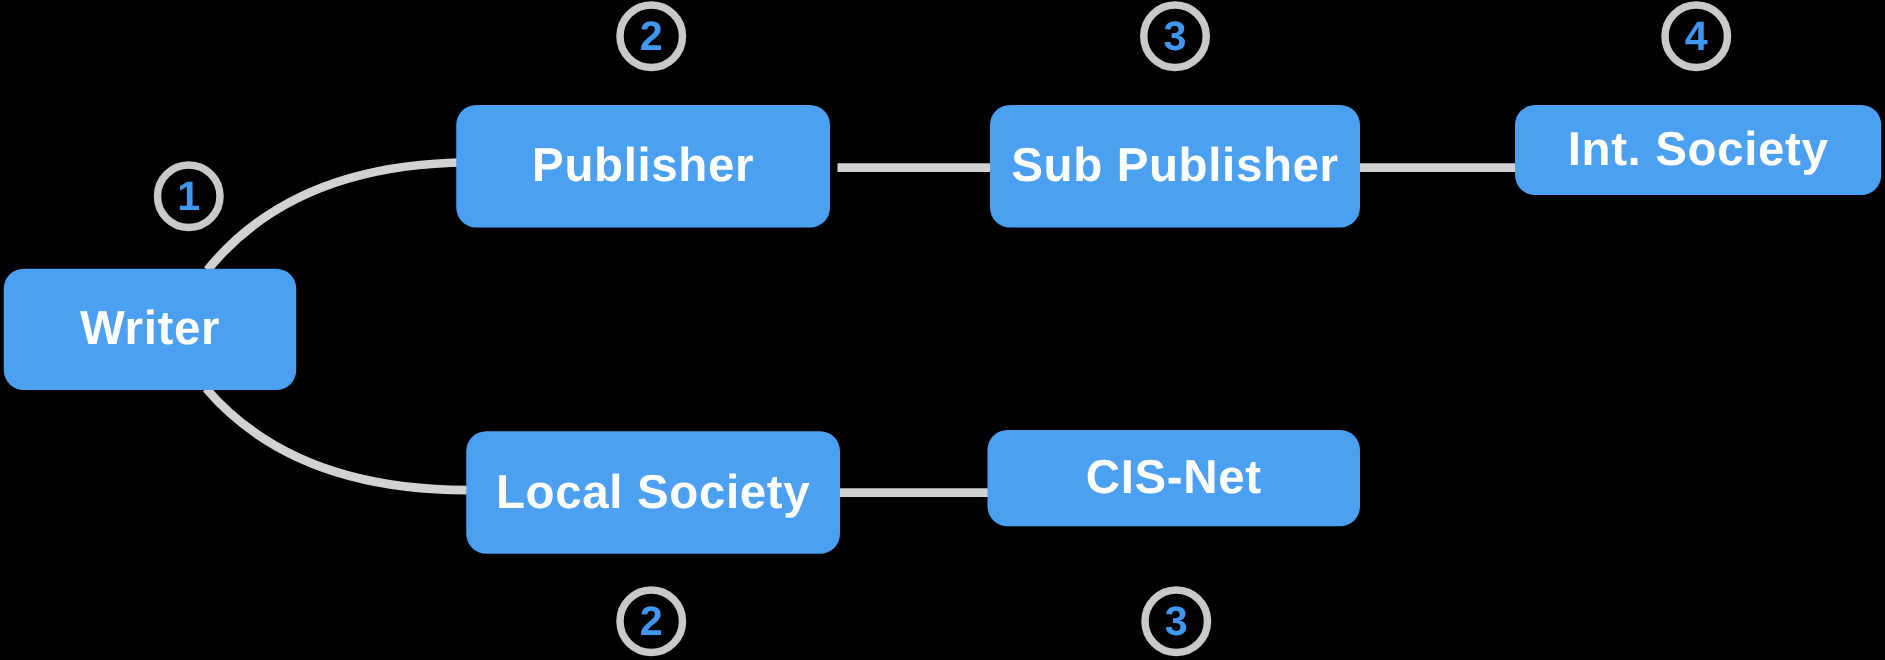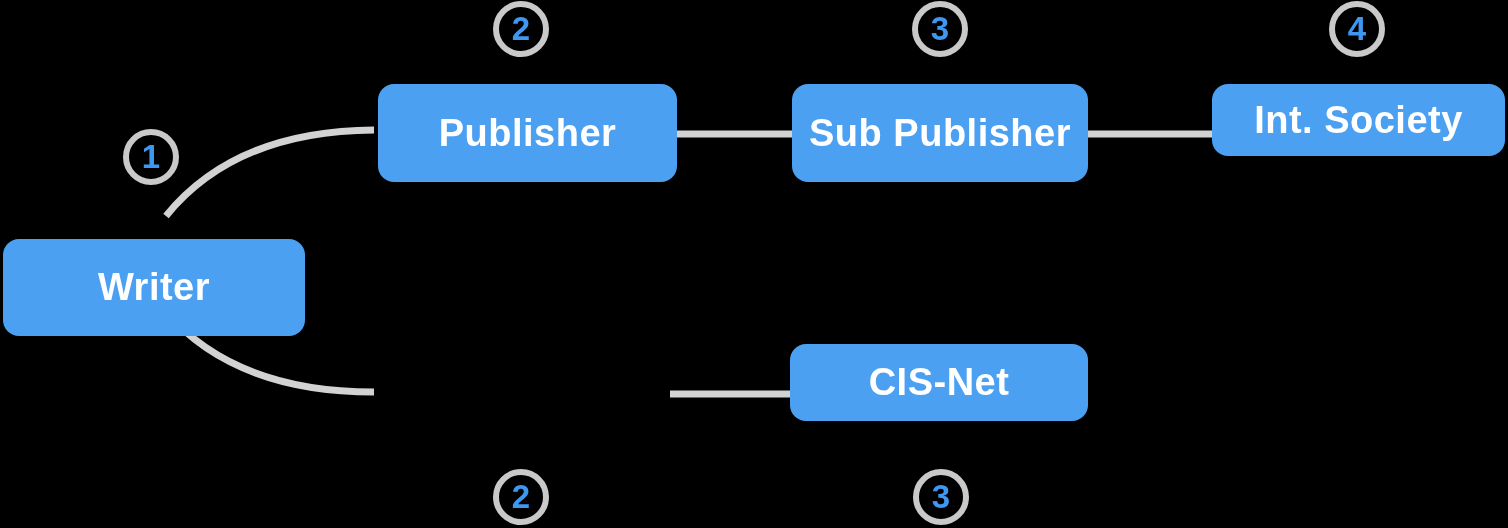--- a/index.html
+++ b/index.html
@@ -63,36 +63,39 @@
 <div class="canvas">
 
   <svg class="connectors" viewBox="0 0 1508 528">
     <path d="M 166 216 Q 235 131 374 130"></path>
     <path d="M 165 311 Q 235 392 374 392"></path>
     <line x1="670" y1="134" x2="794" y2="134"></line>
     <line x1="1086" y1="134" x2="1214" y2="134"></line>
     <line x1="670" y1="394" x2="792" y2="394"></line>
   </svg>
 
-  <div class="node" style="left:3px; top:215px; width:302px; height:97px;margin-top:24px;">
+  <div class="node" style="left:3px; top:215px; width:234px; height:97px;">
     <span>Writer</span>
   </div>
 
-  <div class="node" style="left:378px; top:84px; width:299px; height:98px;">
+  <div class="node" style="left:365px; top:84px; width:299px; height:98px;">
     <span>Publisher</span>
   </div>
 
   <div class="node" style="left:792px; top:84px; width:296px; height:98px;text-align:right;">
     <span>Sub Publisher</span>
   </div>
 
   <div class="node" style="left:1212px; top:84px; width:293px; height:72px;">
     <span>Int. Society</span>
   </div>
 
+  <div class="node" style="left:373px; top:345px; width:299px; height:98px;">
+    <span>Local Society</span>
+  </div>
 
   <div class="node" style="left:790px; top:344px; width:298px; height:77px;">
     <span>CIS-Net</span>
   </div>
 
   <div class="badge" style="left:123px; top:129px;">
     <span>1</span>
   </div>
 
   <div class="badge" style="left:493px; top:1px;">

